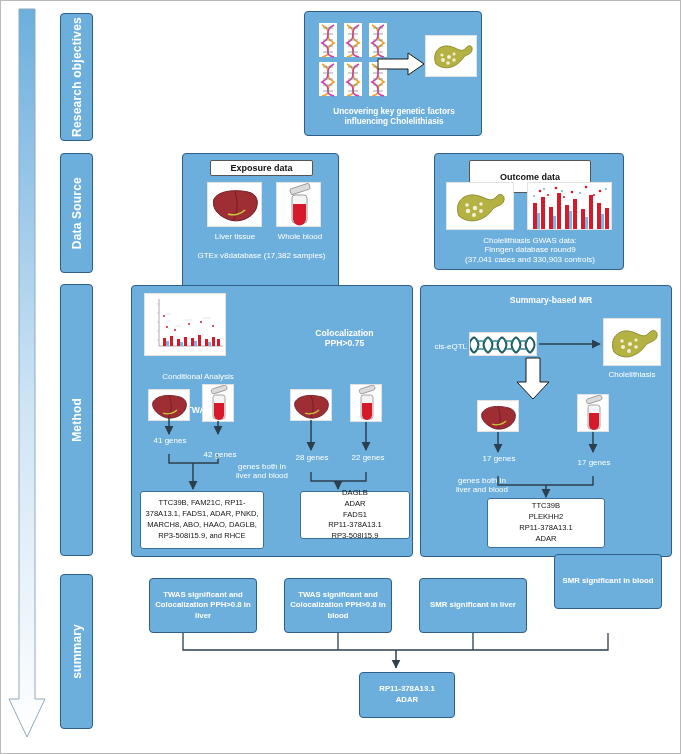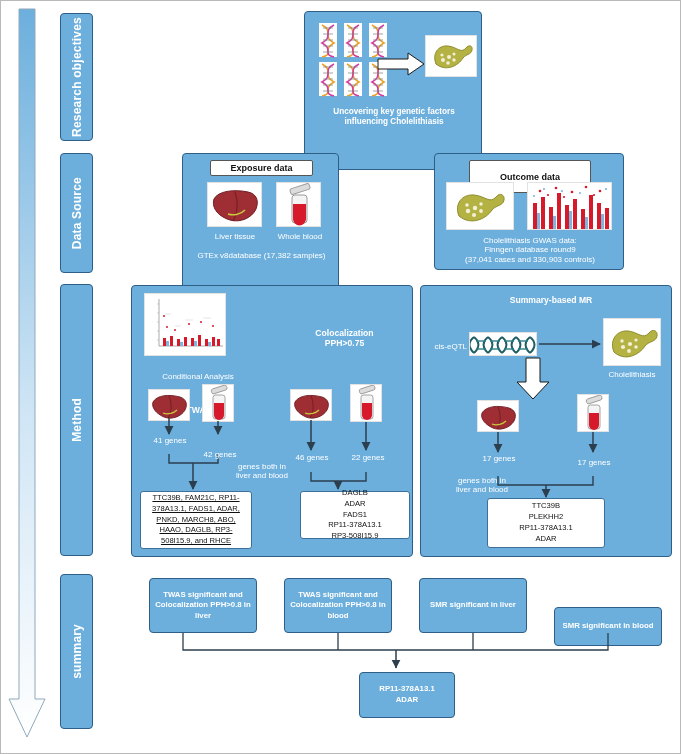--- a/index.html
+++ b/index.html
@@ -53,21 +53,21 @@
   <div class="stage blue" style="left:59px;top:152px;width:33px;height:120px;">
     <span>Data Source</span>
   </div>
   <div class="stage blue" style="left:59px;top:283px;width:33px;height:272px;">
     <span>Method</span>
   </div>
   <div class="stage blue" style="left:59px;top:573px;width:33px;height:155px;">
     <span>summary</span>
   </div>
 
-  <div class="panel blue" style="left:303px;top:10px;width:178px;height:159px;">
+  <div class="panel blue" style="left:303px;top:10px;width:178px;height:125px;">
 
     <svg style="position:absolute;left:12px;top:9px;" width="78" height="78">
       <g>
         <g transform="translate(2,2)">
           <rect width="18" height="34" fill="#fff"></rect>
           <path d="M3,2 C15,8 3,14 15,20 C3,26 15,32 3,34" stroke="#e8a32a" fill="none" stroke-width="1.6"></path>
           <path d="M15,2 C3,8 15,14 3,20 C15,26 3,32 15,34" stroke="#d13ea0" fill="none" stroke-width="1.6"></path>
           <g stroke="#7a7a7a" stroke-width=".7">
             <line x1="4" y1="5" x2="14" y2="5"></line>
               <line x1="4" y1="11" x2="14" y2="11"></line>
@@ -365,29 +365,29 @@
 
       <line x1="234" y1="136" x2="234" y2="164" stroke="#2b3f4e" stroke-width="1.5" marker-end="url(#ah)"></line>
 
       <path d="M179,186 L179,195 L234,195 L234,186" stroke="#2b3f4e" fill="none" stroke-width="1.4"></path>
       <line x1="206" y1="195" x2="206" y2="203" stroke="#2b3f4e" stroke-width="1.5" marker-end="url(#ah)"></line>
     </svg>
 
     <div class="cap" style="left:10px;top:150px;width:56px;font-size:8px;">41 genes</div>
     <div class="cap" style="left:60px;top:150px;width:56px;font-size:8px;margin-top:14px;">42 genes</div>
 
-    <div class="cap" style="left:152px;top:167px;width:56px;font-size:8px;">46 genes</div>
+    <div class="cap" style="left:152px;top:167px;width:56px;font-size:8px;">28 genes</div>
     <div class="cap" style="left:208px;top:167px;width:56px;font-size:8px;">22 genes</div>
 
     <div class="cap" style="left:94px;top:176px;width:72px;font-size:8px;">
       <div>genes both in</div>
       <div>liver and blood</div>
     </div>
 
-    <div class="genebox" style="left:8px;top:205px;width:112px;height:58px;white-space:normal;text-decoration:underline;">TTC39B, FAM21C, RP11-378A13.1, FADS1, ADAR, PNKD, MARCH8, ABO, HAAO, DAGLB, RP3-508I15.9, and RHCE</div>
+    <div class="genebox" style="left:8px;top:205px;width:124px;height:58px;white-space:normal;">TTC39B, FAM21C, RP11-378A13.1, FADS1, ADAR, PNKD, MARCH8, ABO, HAAO, DAGLB, RP3-508I15.9, and RHCE</div>
     <div class="genebox" style="left:168px;top:205px;width:110px;height:48px;white-space:pre-line;">DAGLB
 ADAR
 FADS1
 RP11-378A13.1
 RP3-508I15.9</div>
   </div>
 
   <div class="panel blue" style="left:419px;top:284px;width:252px;height:272px;">
 
     <div class="cap" style="left:40px;top:9px;width:180px;font-size:8.6px;font-weight:bold;">Summary-based MR</div>
@@ -483,21 +483,21 @@
 
     <div class="genebox" style="left:66px;top:212px;width:118px;height:50px;white-space:pre-line;">TTC39B
 PLEKHH2
 RP11-378A13.1
 ADAR</div>
   </div>
 
   <div class="panel blue sumbox" style="left:128px;top:577px;width:108px;height:55px;margin-left:20px;">TWAS significant and Colocalization PPH&gt;0.8 in liver</div>
   <div class="panel blue sumbox" style="left:283px;top:577px;width:108px;height:55px;">TWAS significant and Colocalization PPH&gt;0.8 in blood</div>
   <div class="panel blue sumbox" style="left:418px;top:577px;width:108px;height:55px;">SMR significant in liver</div>
-  <div class="panel blue sumbox" style="left:553px;top:606px;width:108px;height:39px;">SMR significant in blood</div>
+  <div class="panel blue sumbox" style="left:553px;top:553px;width:108px;height:55px;">SMR significant in blood</div>
 
   <svg class="arrowsvg" style="left:0;top:570px;" width="681" height="120">
     <defs>
       <marker id="ah3" markerWidth="8" markerHeight="8" refX="5.6" refY="3" orient="auto">
         <polygon points="0,0 6,3 0,6" fill="#2b3f4e"></polygon>
       </marker>
     </defs>
     <path d="M182,62 L182,79 L607,79 L607,62" stroke="#2b3f4e" fill="none" stroke-width="1.3"></path>
     <line x1="337" y1="62" x2="337" y2="79" stroke="#2b3f4e" stroke-width="1.3"></line>
     <line x1="472" y1="62" x2="472" y2="79" stroke="#2b3f4e" stroke-width="1.3"></line>

